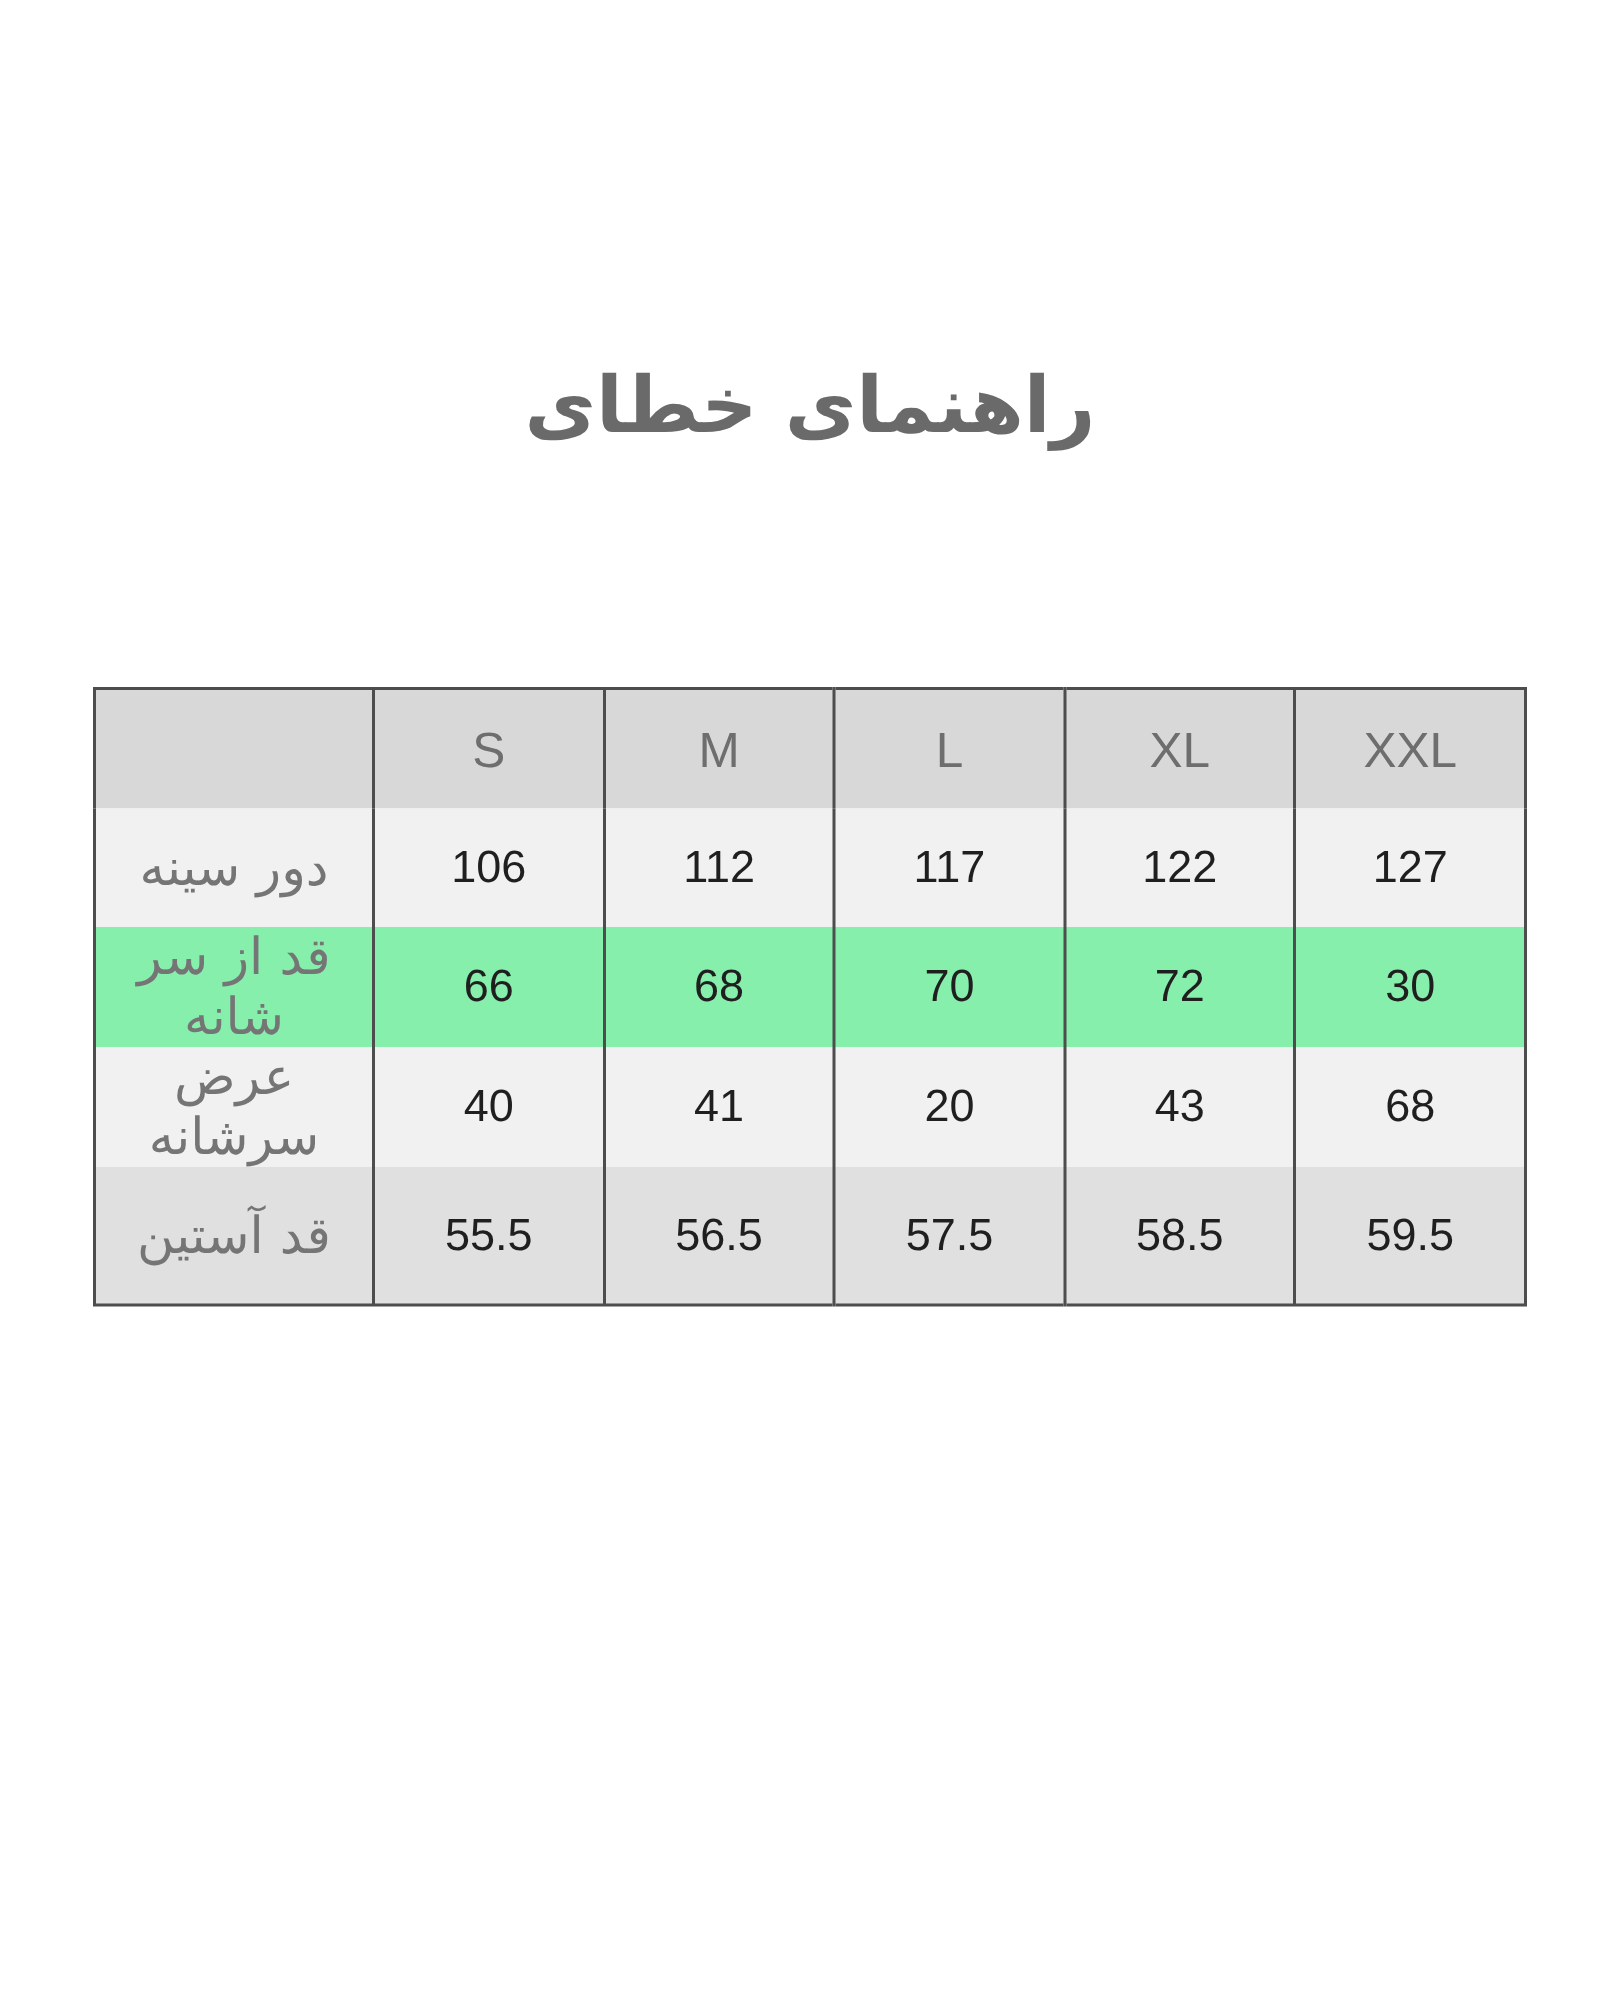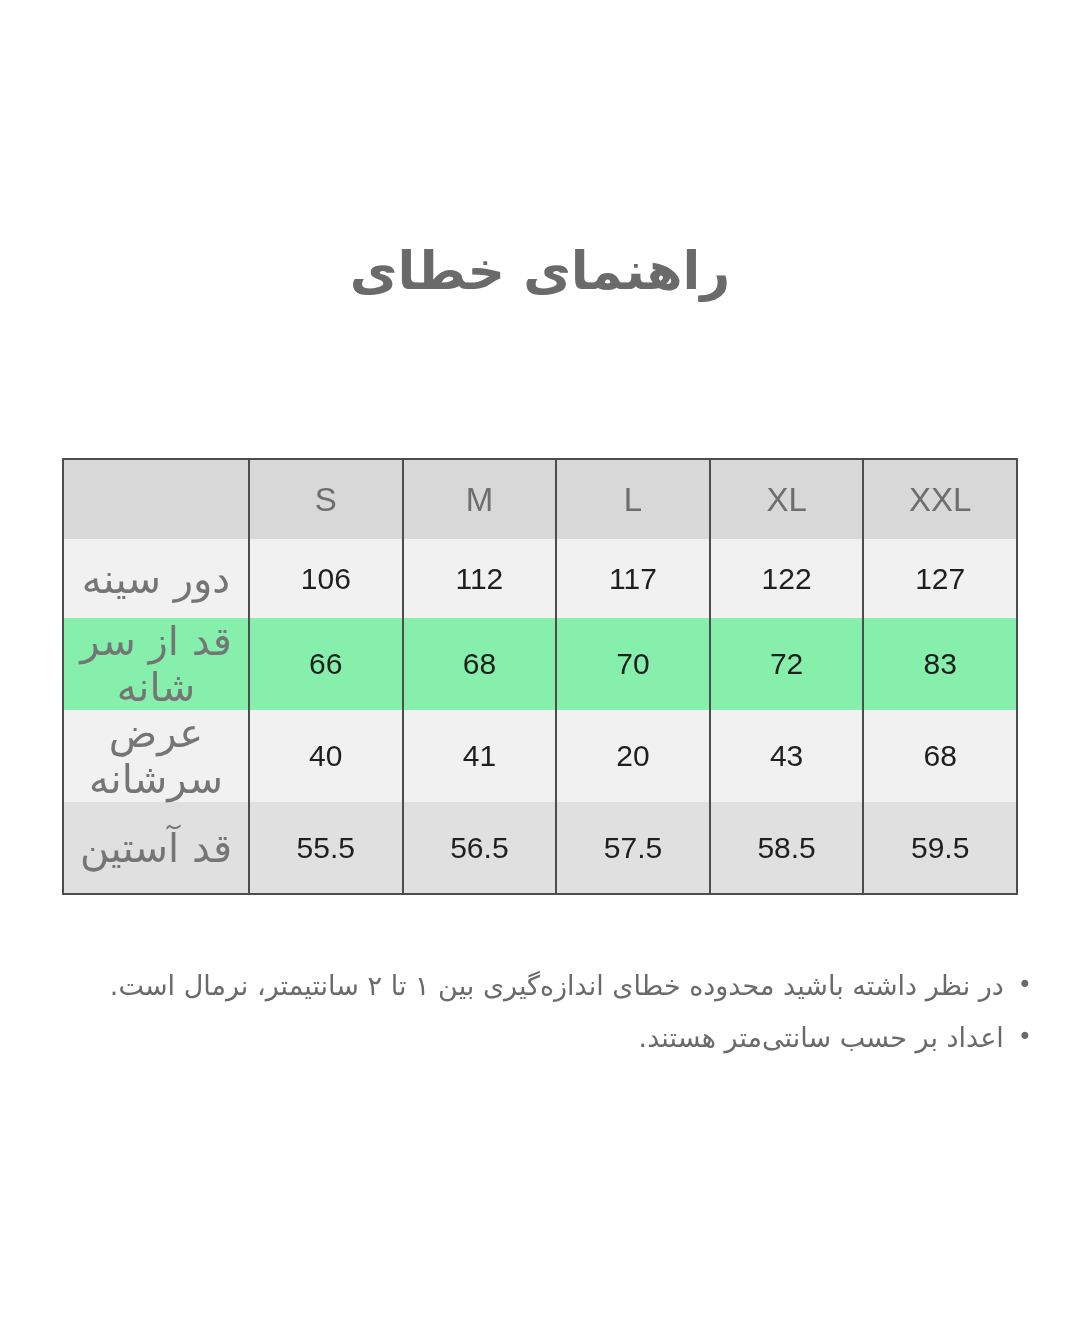--- a/index.html
+++ b/index.html
@@ -54,21 +54,21 @@
   tr.row-4 { height: 92px; background: #e0e0e0; }
 
   th.size-h {
     font-size: 33px;
     font-weight: 400;
     color: #6e6e6e;
     font-family: "Liberation Sans", sans-serif;
   }
   td.lbl {
     direction: rtl;
-    font-size: 40px;
+    font-size: 34px;
     color: #757575;
     font-family: "DejaVu Sans", sans-serif;
   }
   td.val {
     font-size: 30px;
     color: #1f1f1f;
     font-family: "Liberation Sans", sans-serif;
   }
 
   .notes {
@@ -128,43 +128,35 @@
         <td class="val">117</td>
         <td class="val">122</td>
         <td class="val">127</td>
       </tr>
       <tr class="row-2">
         <td class="lbl">قد از سر شانه</td>
         <td class="val">66</td>
         <td class="val">68</td>
         <td class="val">70</td>
         <td class="val">72</td>
-        <td class="val">83</td>
+        <td class="val">30</td>
       </tr>
       <tr class="row-3">
         <td class="lbl">عرض سرشانه</td>
         <td class="val">40</td>
         <td class="val">41</td>
         <td class="val">20</td>
         <td class="val">43</td>
         <td class="val">68</td>
       </tr>
       <tr class="row-4">
         <td class="lbl">قد آستین</td>
         <td class="val">55.5</td>
         <td class="val">56.5</td>
         <td class="val">57.5</td>
         <td class="val">58.5</td>
         <td class="val">59.5</td>
       </tr>
     </tbody>
   </table>
 
-  <div class="notes">
-    <p class="note">
-      <span class="bullet">•</span><span>در نظر داشته باشید محدوده خطای اندازه‌گیری بین ۱ تا ۲ سانتیمتر، نرمال است.</span>
-    </p>
-    <p class="note">
-      <span class="bullet">•</span><span>اعداد بر حسب سانتی‌متر هستند.</span>
-    </p>
-  </div>
 
 </div>
 
 </body></html>

